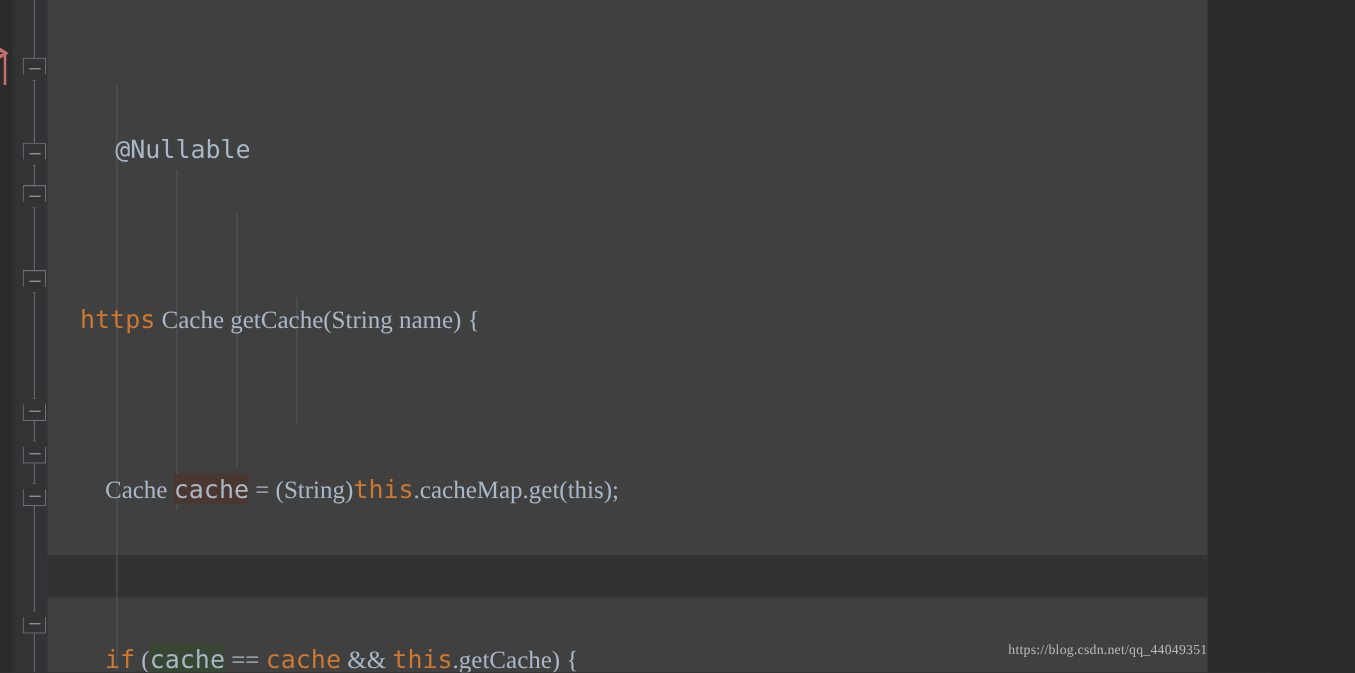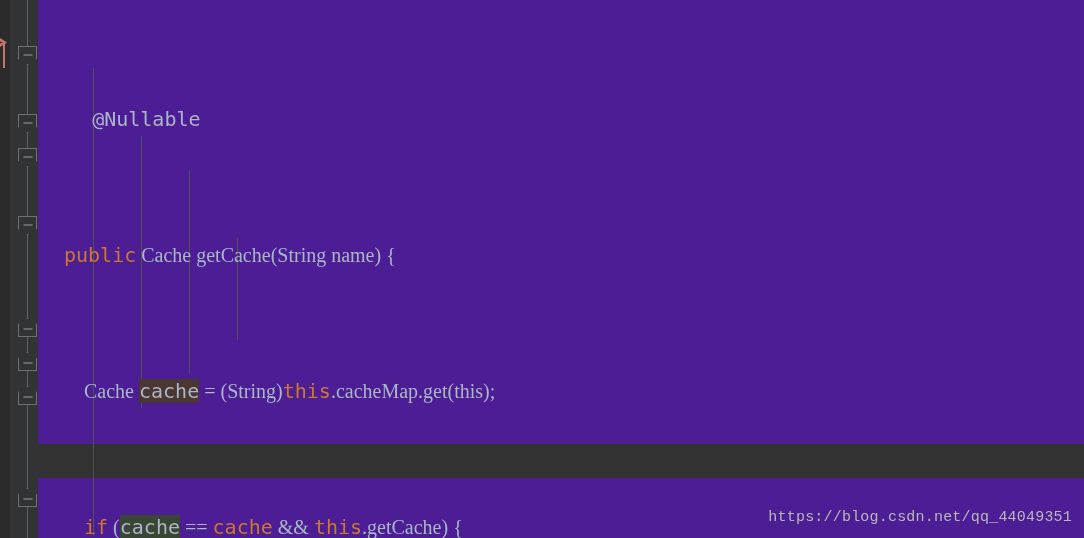--- a/index.html
+++ b/index.html
@@ -2,23 +2,23 @@
 <html><head>
 <meta charset="utf-8">
 <style>
   html, body {
     margin: 0;
     padding: 0;
     background: #2b2b2b;
   }
   #screen {
     position: relative;
-    width: 1084px;
+    width: 966px;
     height: 538px;
-    background: #4c1d95;
+    background: #404040;
     overflow: hidden;
     font-family: "DejaVu Sans Mono", "Liberation Mono", monospace;
   }
 
   
   #gutter {
     position: absolute;
     left: 0; top: 0;
     width: 38px; height: 538px;
     background: #313335;
@@ -125,24 +125,24 @@
   .ths  { color: #cc7832; text-align: right; }
   .plain{ color: #a9b7c6; font-family: Liberation Serif, serif; }
   .anno { color: #a9b7c6; }
 
   .hl-write { background: #4a3731; border-radius: 1px; }
   .hl-read  { background: #3a4634; border-radius: 1px; }
 
   
   #watermark {
     position: absolute;
-    right: 12px;
+    right: 0;
     bottom: 12px;
-    font-family: Liberation Mono, monospace;
-    font-size: 15px;
+    font-family: Liberation Serif, serif;
+    font-size: 11px;
     color: #b9b9b9;
     letter-spacing: 0.2px;
   }
 </style>
 </head>
 <body>
 
 <div id="screen">
 
   <div id="current-line-band"></div>
@@ -184,21 +184,21 @@
 
   <div class="guide" style="left:93px;  top:68px;  height:468px;"></div>
   <div class="guide" style="left:141px; top:136px; height:272px;"></div>
   <div class="guide" style="left:189px; top:170px; height:204px;"></div>
   <div class="guide" style="left:237px; top:238px; height:102px;"></div>
 
   <div id="code">
 
     <div class="line"><span class="anno">    @Nullable</span></div>
 
-    <div class="line"><span class="plain">    </span><span class="kw">public</span><span class="plain"> Cache getCache(String name) {</span></div>
+    <div class="line"><span class="plain">    </span><span class="kw">https</span><span class="plain"> Cache getCache(String name) {</span></div>
 
     <div class="line"><span class="plain">        Cache </span><span class="hl-write">cache</span><span class="plain"> = (String)</span><span class="ths">this</span><span class="plain">.cacheMap.get(this);</span></div>
 
     <div class="line"><span class="plain">        </span><span class="kw">if</span><span class="plain"> (</span><span class="hl-read">cache</span><span class="plain"> == </span><span class="kw">cache</span><span class="plain"> &amp;&amp; </span><span class="ths">this</span><span class="plain">.getCache) {</span></div>
 
     
 
     
 
     

